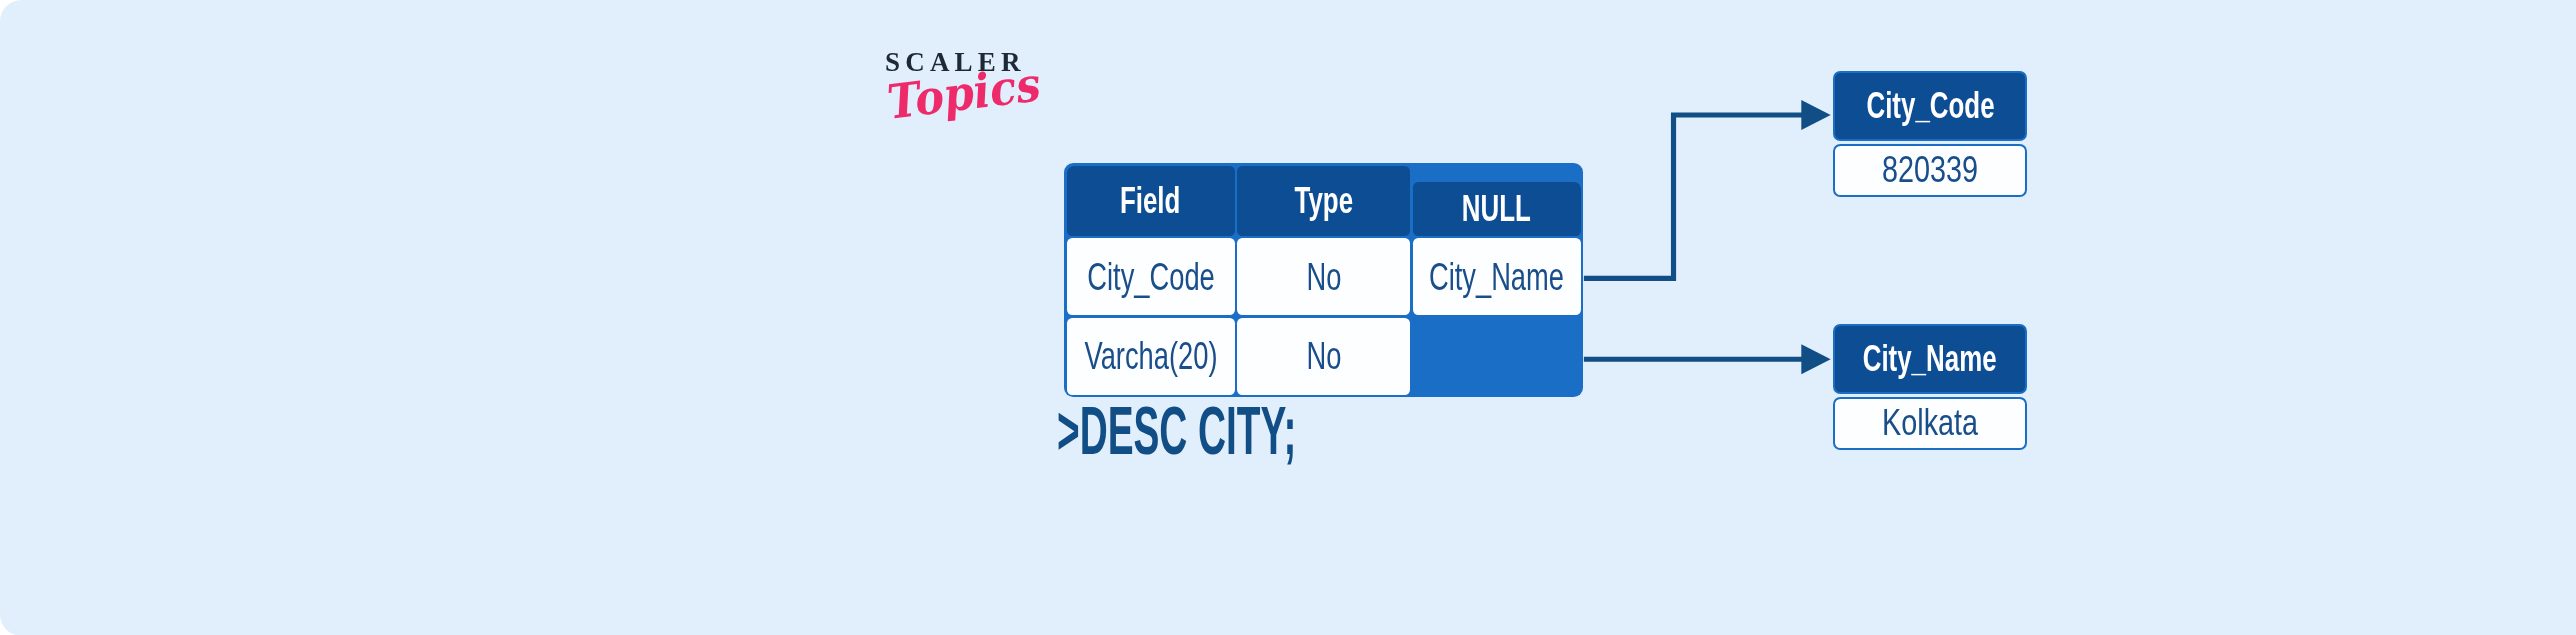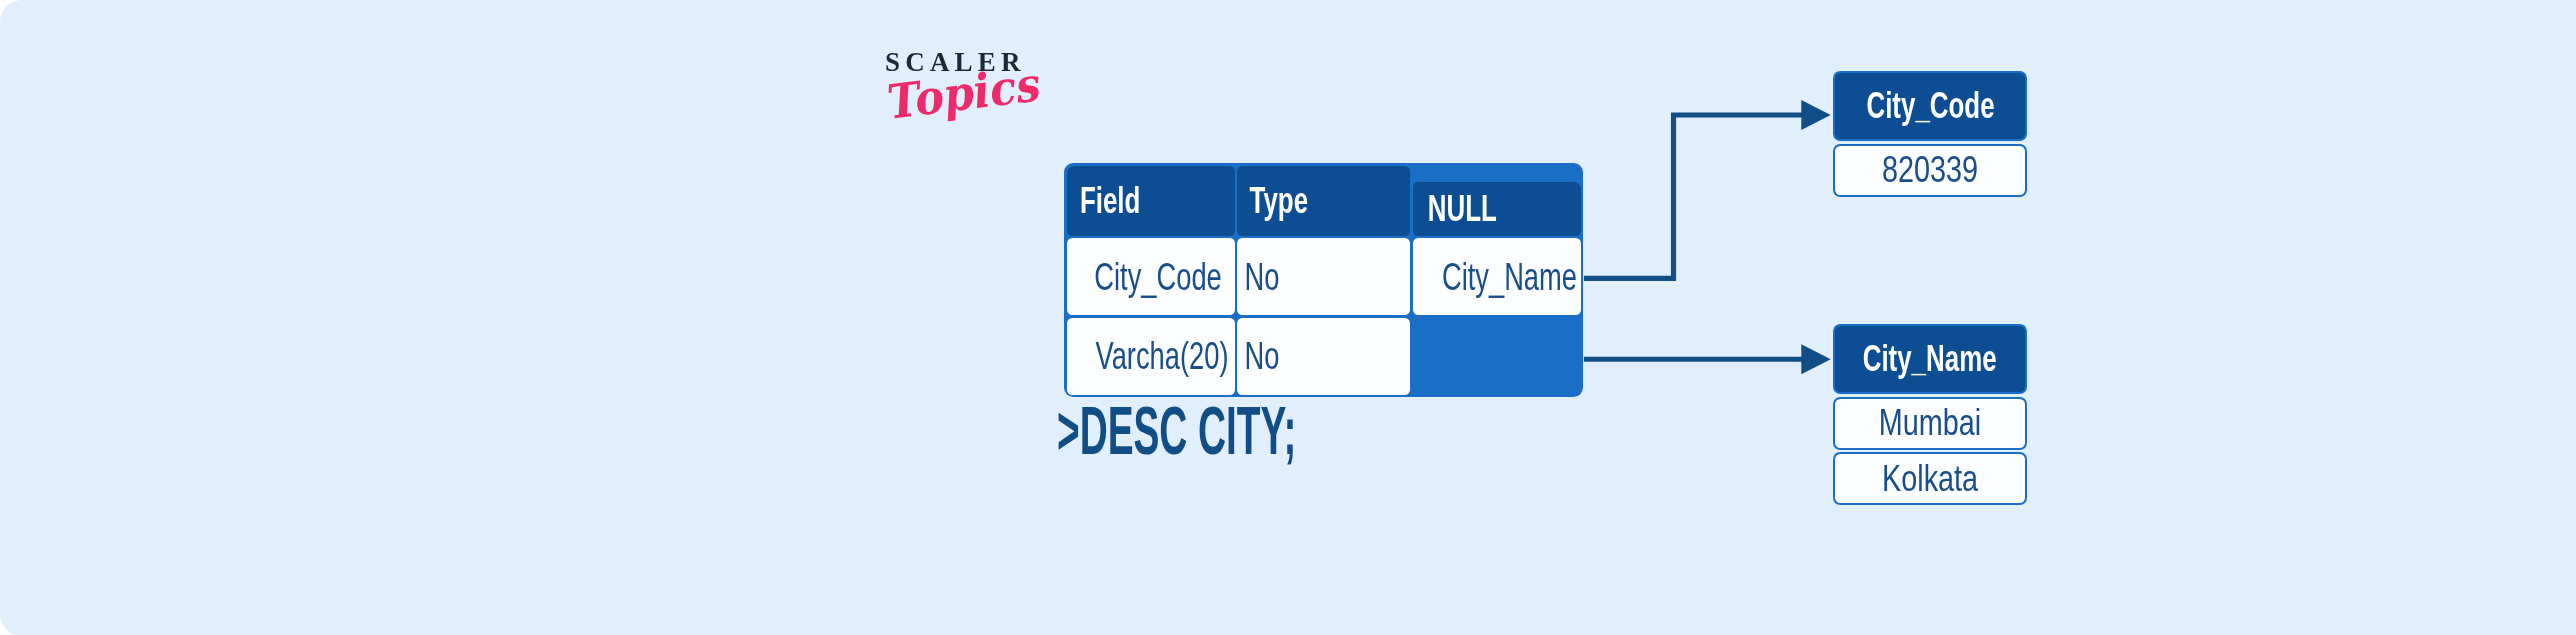--- a/index.html
+++ b/index.html
@@ -16,21 +16,21 @@
                 transform:rotate(-7deg) scaleX(.92);transform-origin:left top;}
 
   
   .cx{display:inline-block;transform:scaleX(.70);transform-origin:center;white-space:nowrap;}
 
   
   .schema{position:absolute;left:1064px;top:163px;
           display:grid;grid-template-columns:168px 173px 168px;
           grid-template-rows:70px 77px 77px;gap:2.6px;padding:2.6px;
           background:#1a6ec5;border-radius:9.3px;}
-  .schema .cell{display:flex;align-items:center;justify-content:flex-start;
+  .schema .cell{display:flex;align-items:center;justify-content:center;
                 background:#fcfeff;border-radius:5.2px;}
   .schema .hcell{background:#0d4d94;color:#ffffff;font-weight:700;font-size:37px;}
   .schema .hcell:first-child{border-top-left-radius:7.2px;}
   .schema .hcell:nth-child(3){border-top-right-radius:7.2px;margin-top:16px;}
   .schema .bcell{color:#1a4e8a;font-size:39px;}
 
   
   .command{position:absolute;left:1057px;top:396px;color:#114e85;font-weight:700;
            font-size:68px;line-height:1;white-space:nowrap;
            transform:scaleX(.57);transform-origin:left center;}
@@ -98,23 +98,20 @@
   <div class="vrow">
       <span class="cx">820339</span>
     </div>
 </div>
 
 <div class="vtable" id="city-name-table">
   <div class="vhead">
       <span class="cx">City_Name</span>
     </div>
   <div class="vrow">
-      <span class="cx">Mumbai</span>
-    </div>
-  <div class="vrow">
       <span class="cx">Kolkata</span>
     </div>
 </div>
 
 <svg class="connectors" viewBox="0 0 6001 1234" xmlns="http://www.w3.org/2000/svg">
   <path d="M 3074 540 H 3248 V 223 H 3498" fill="none" stroke="#114e85" stroke-width="10"></path>
   <polygon points="3553,223 3496,194 3496,252" fill="#114e85"></polygon>
   <path d="M 3074 697 H 3498" fill="none" stroke="#114e85" stroke-width="10"></path>
   <polygon points="3553,697 3496,668 3496,726" fill="#114e85"></polygon>
 </svg>

